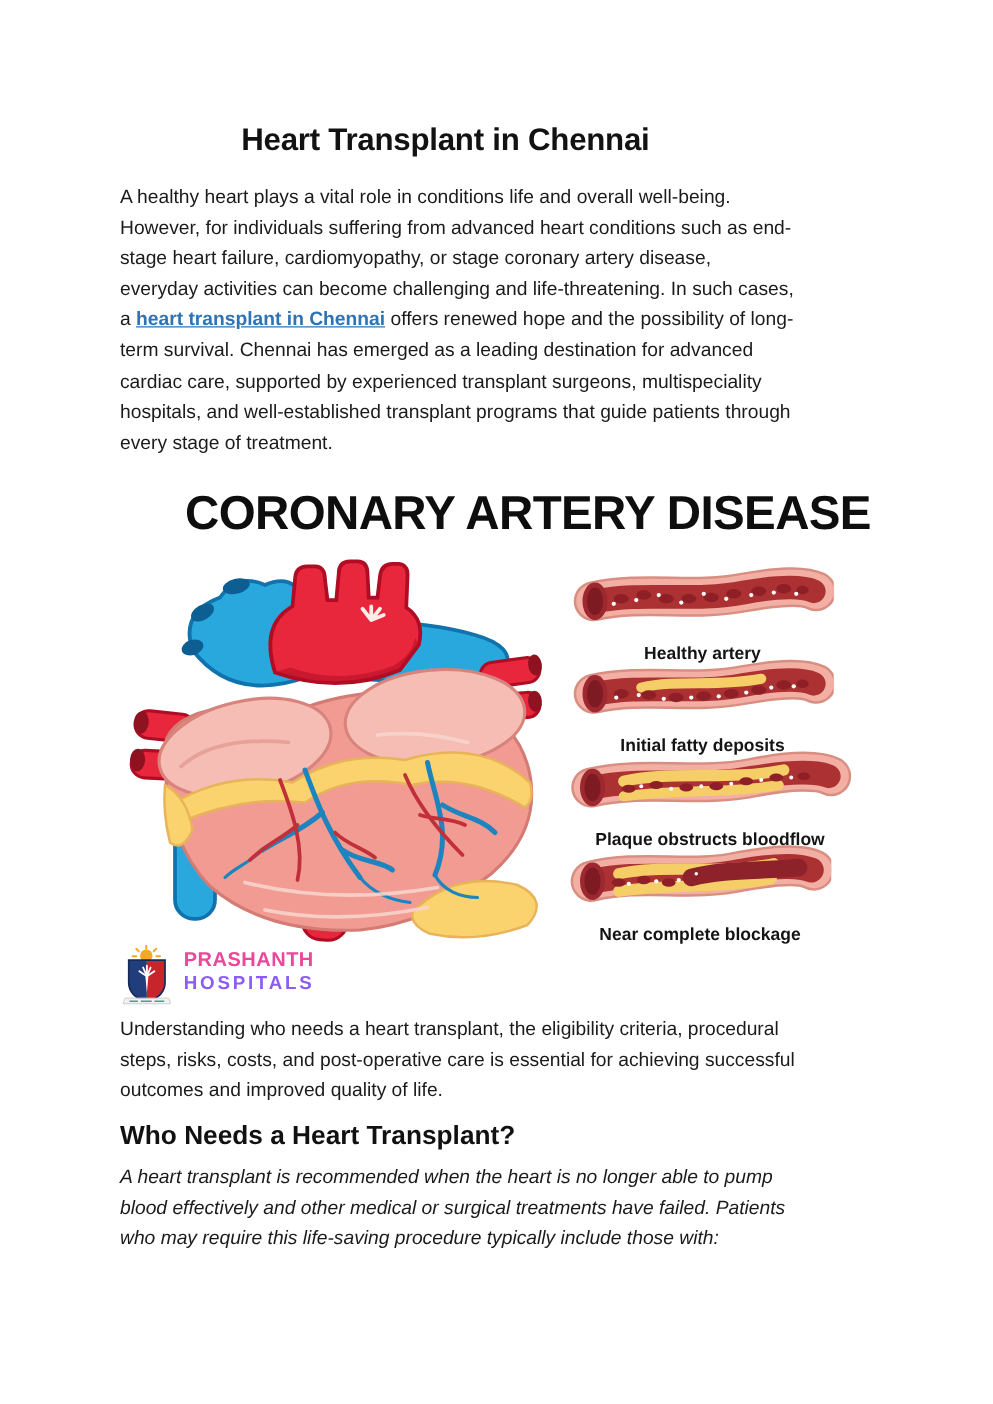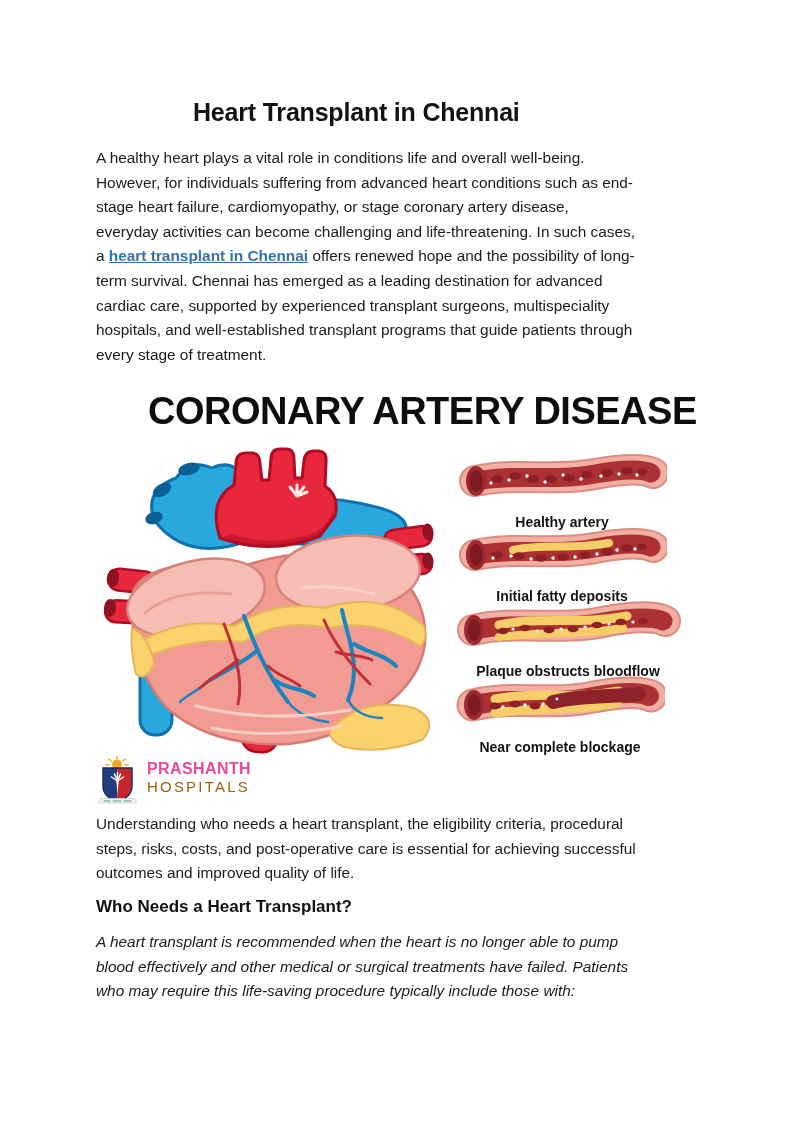--- a/index.html
+++ b/index.html
@@ -36,21 +36,21 @@
   .hyperlink {
     color: #2E74B5;
     font-weight: 700;
     text-decoration: underline;
     cursor: pointer;
   }
   .section-heading {
     position: absolute;
     left: 96px;
     top: 897px;
-    font-size: 17px;
+    font-size: 21px;
     font-weight: 700;
     color: #111111;
   }
   
   .figure { position: absolute; left: 0; top: 0; }
   .fig-heading {
     position: absolute;
     left: 148px;
     top: 390px;
     font-size: 38px;
@@ -84,22 +84,22 @@
   .logo-text { margin-left: 9px; padding-top: 4px; }
   .logo-name {
     font-size: 16px;
     font-weight: 800;
     color: #ec4899;
     letter-spacing: 0.4px;
     line-height: 18px;
   }
   .logo-sub {
     font-size: 15px;
-    font-weight: 400;
-    color: #a16207;
+    font-weight: 700;
+    color: #8b5cf6;
     letter-spacing: 2.2px;
     line-height: 17px;
   }
 </style>
 </head>
 <body>
 
 <div class="page">
 
   <div class="doc-title">Heart Transplant in Chennai</div>

